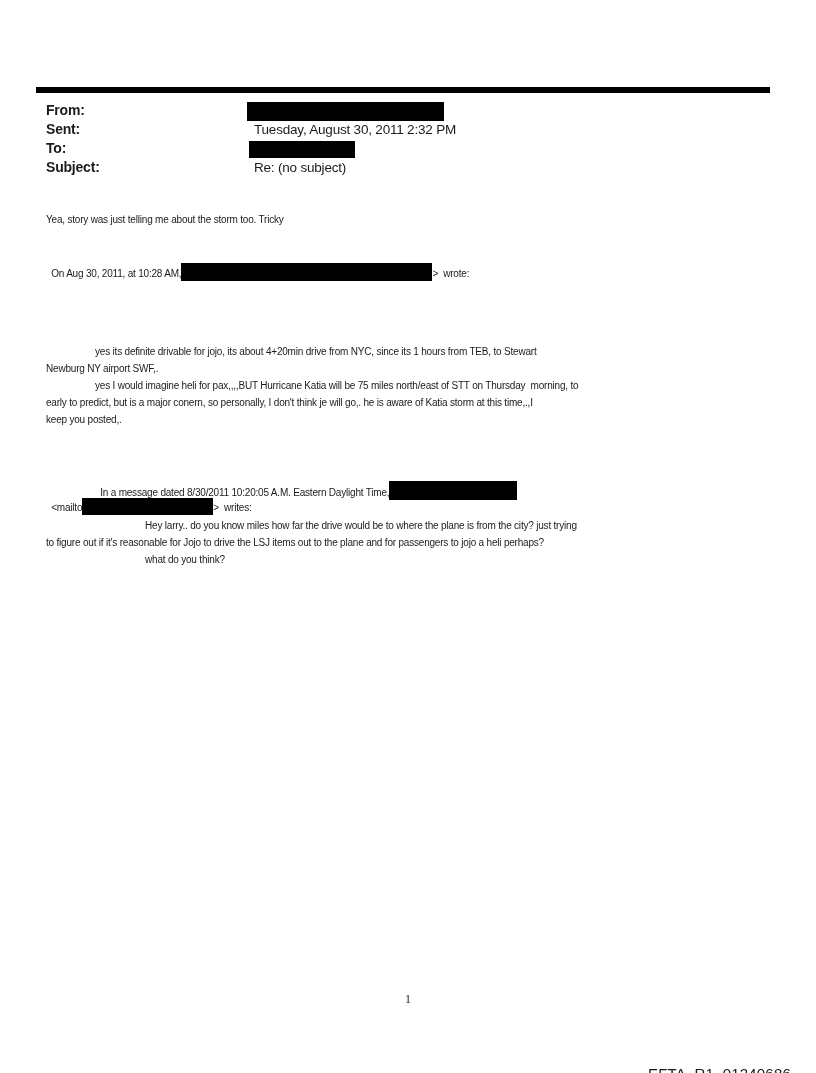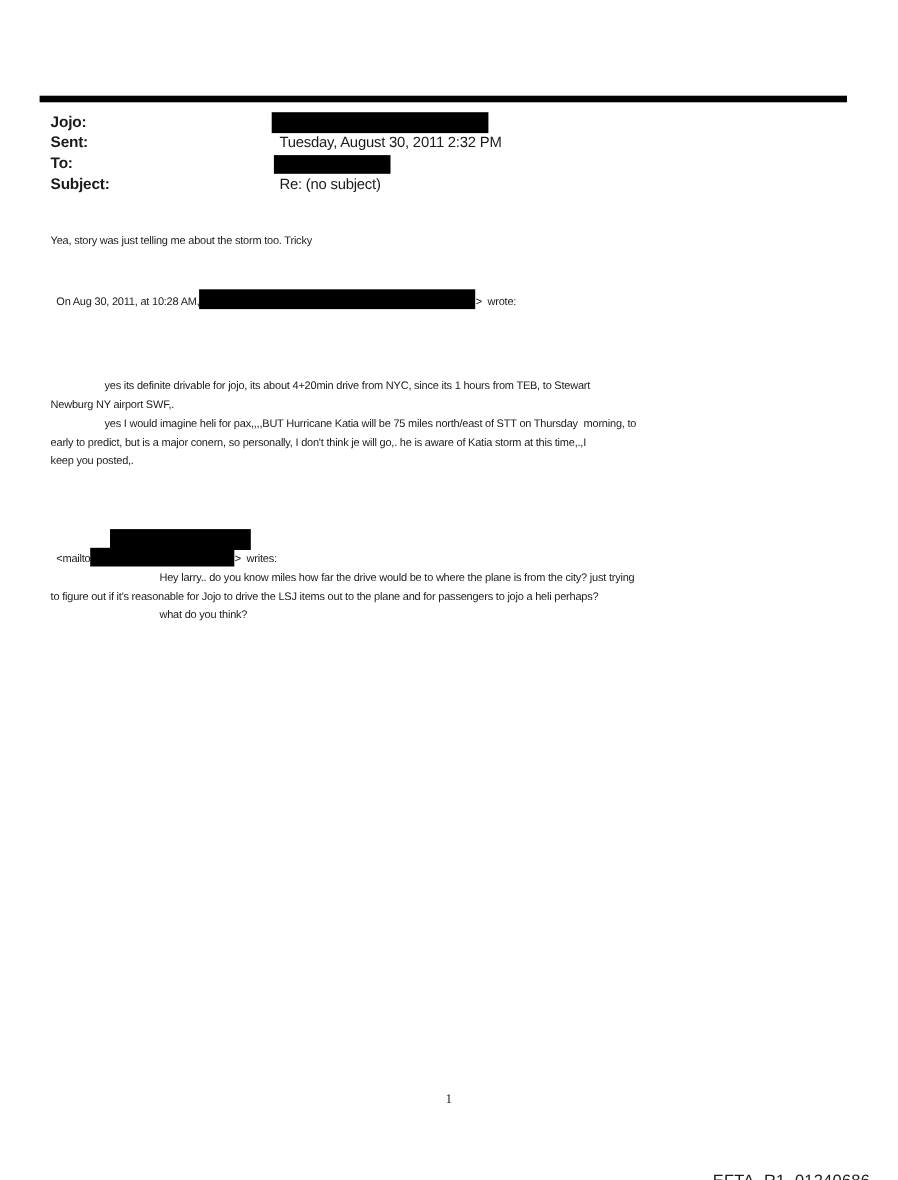--- a/index.html
+++ b/index.html
@@ -16,21 +16,21 @@
   .redact{background:#000000;}
   .redact-inline{background:#000000;display:inline-block;vertical-align:-4px;}
   .pagenum{font-family:"Liberation Serif",serif;font-size:12px;width:816px;text-align:center;}
   .bates{font-size:15px;letter-spacing:0.2px;white-space:pre;margin-top:16px;}
 </style>
 </head>
 <body>
 
 <div class="rule abs" style="left:36px;top:87px;width:734px;height:6px;"></div>
 
-<div class="hlabel abs" style="left:46px;top:102px;">Jojo:</div>
+<div class="hlabel abs" style="left:46px;top:102px;">From:</div>
 <div class="redact abs" style="left:247px;top:102px;width:197px;height:19px;"></div>
 
 <div class="hlabel abs" style="left:46px;top:121px;">Sent:</div>
 <div class="hvalue abs" style="left:254px;top:122px;">Tuesday, August 30, 2011 2:32 PM</div>
 
 <div class="hlabel abs" style="left:46px;top:140px;">To:</div>
 <div class="redact abs" style="left:249px;top:141px;width:106px;height:17px;"></div>
 
 <div class="hlabel abs" style="left:46px;top:159px;">Subject:</div>
 <div class="hvalue abs" style="left:254px;top:160px;">Re: (no subject)</div>
@@ -42,21 +42,21 @@
 </div>
 
 <div class="line abs" style="left:95px;top:343px;">yes its definite drivable for jojo, its about 4+20min drive from NYC, since its 1 hours from TEB, to Stewart</div>
 <div class="line abs" style="left:46px;top:360px;">Newburg NY airport SWF,.</div>
 
 <div class="line abs" style="left:95px;top:377px;">yes I would imagine heli for pax,,,,BUT Hurricane Katia will be 75 miles north/east of STT on Thursday  morning, to</div>
 <div class="line abs" style="left:46px;top:394px;">early to predict, but is a major conern, so personally, I don't think je will go,. he is aware of Katia storm at this time,.,I</div>
 <div class="line abs" style="left:46px;top:411px;">keep you posted,.</div>
 
 <div class="line abs" style="left:95px;top:464px;">
-  <span class="redact-inline" style="width:128px;height:19px;"></span>
+  <span>In a message dated 8/30/2011 10:20:05 A.M. Eastern Daylight Time,</span><span class="redact-inline" style="width:128px;height:19px;"></span>
 </div>
 <div class="line abs" style="left:46px;top:481px;">
   <span>&lt;mailto</span><span class="redact-inline" style="width:131px;height:17px;"></span><span>&gt;  writes:</span>
 </div>
 
 <div class="line abs" style="left:145px;top:517px;">Hey larry.. do you know miles how far the drive would be to where the plane is from the city? just trying</div>
 <div class="line abs" style="left:46px;top:534px;">to figure out if it's reasonable for Jojo to drive the LSJ items out to the plane and for passengers to jojo a heli perhaps?</div>
 <div class="line abs" style="left:145px;top:551px;">what do you think?</div>
 
 <div class="pagenum abs" style="left:0px;top:992px;">1</div>

